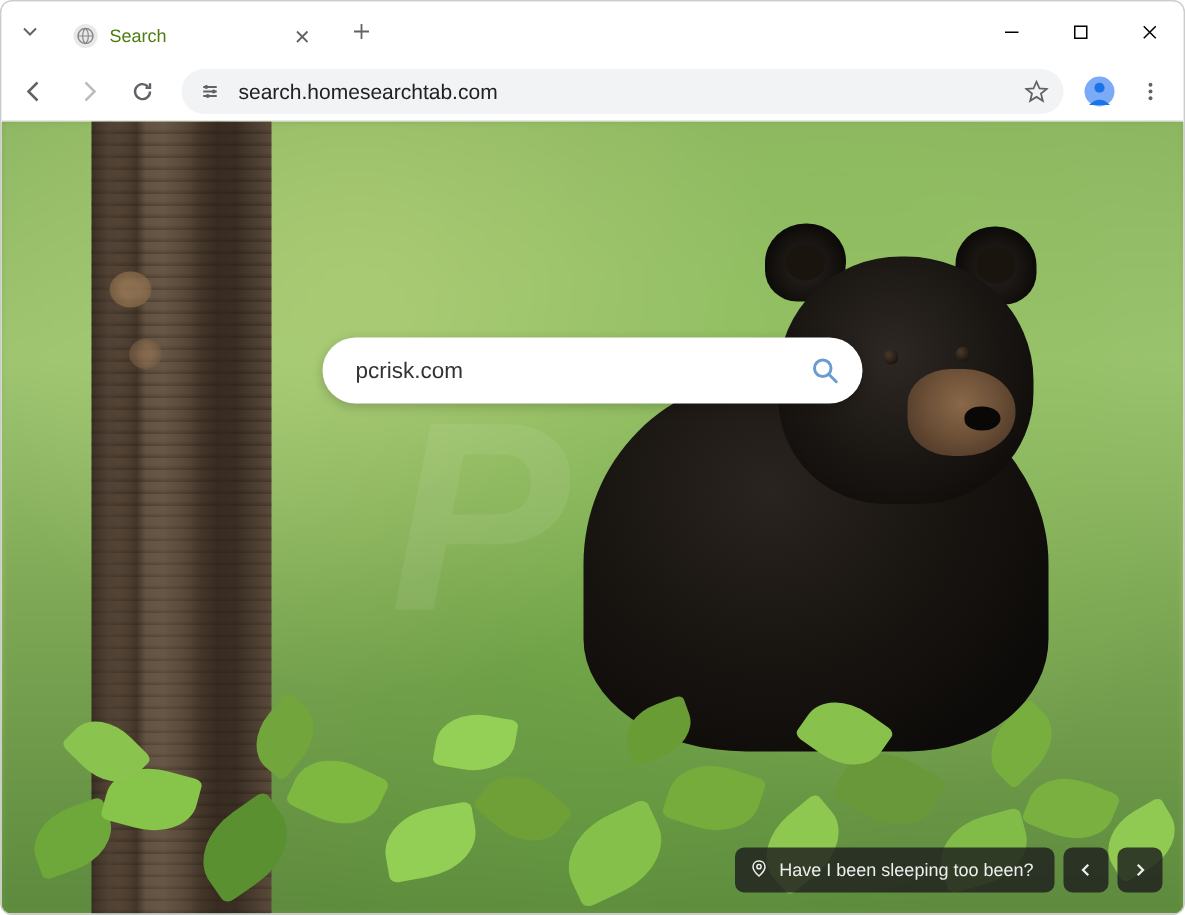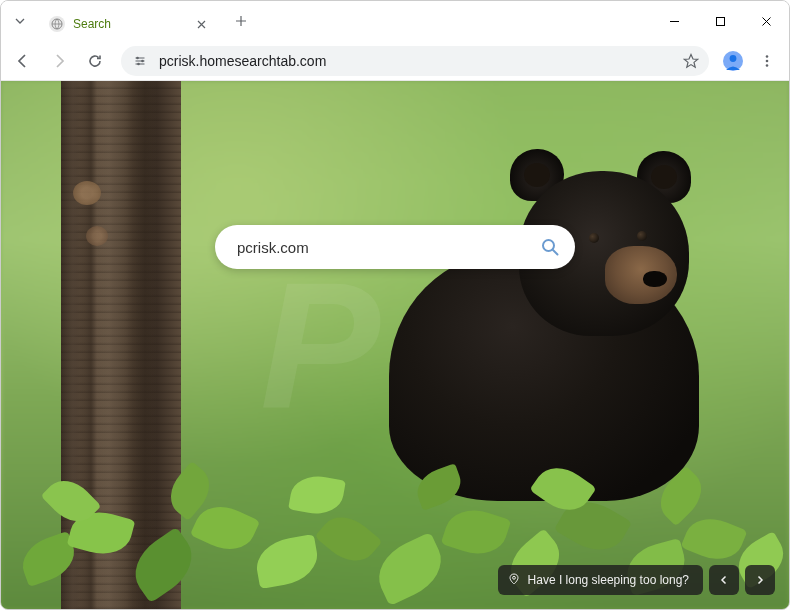--- a/index.html
+++ b/index.html
@@ -350,21 +350,21 @@
   </div>
   <div class="addressbar">
     <span class="addr-icon">
       <svg width="14" height="14" viewBox="0 0 14 14">
           <path d="M2.5 4 H11.5 M2.5 7 H11.5 M2.5 10 H11.5" stroke="#5f6368" stroke-width="1.2"></path>
           <circle cx="4.5" cy="4" r="1.3" fill="#5f6368"></circle>
           <circle cx="9.5" cy="7" r="1.3" fill="#5f6368"></circle>
           <circle cx="5.5" cy="10" r="1.3" fill="#5f6368"></circle>
         </svg>
     </span>
-    <span class="addr-text">pcrisk.homesearchtab.com</span>
+    <span class="addr-text">search.homesearchtab.com</span>
     <span class="star-btn" title="Bookmark this page">
       <svg width="16" height="16" viewBox="0 0 16 16">
           <path d="M8 1.5 L10 6 L14.8 6.3 L11 9.4 L12.2 14.2 L8 11.6 L3.8 14.2 L5 9.4 L1.2 6.3 L6 6 Z" fill="none" stroke="#5f6368" stroke-width="1.2"></path>
         </svg>
     </span>
   </div>
   <div class="profile-btn" title="Profile">
     <svg width="22" height="22" viewBox="0 0 22 22">
         <circle cx="11" cy="11" r="10" fill="#7baaf7"></circle>
         <circle cx="11" cy="8.5" r="3.4" fill="#1a73e8"></circle>
@@ -434,21 +434,21 @@
     </div>
 
     <div class="bottom-widget">
       <div class="widget-pill">
         <span>
           <svg width="12" height="12" viewBox="0 0 12 12">
               <path d="M6 1 C3.5 1 2 2.8 2 4.8 C2 7.5 6 11 6 11 C6 11 10 7.5 10 4.8 C10 2.8 8.5 1 6 1 Z" fill="none" stroke="#eee" stroke-width="1"></path>
               <circle cx="6" cy="4.8" r="1.4" fill="none" stroke="#eee" stroke-width="1"></circle>
             </svg>
         </span>
-        <span>Have I long sleeping too long?</span>
+        <span>Have I been sleeping too been?</span>
       </div>
       <div class="widget-arrow" title="Previous">
         <svg width="10" height="10" viewBox="0 0 10 10">
             <path d="M6.5 1.5 L3 5 L6.5 8.5" stroke="#eee" stroke-width="1.5" fill="none"></path>
           </svg>
       </div>
       <div class="widget-arrow" title="Next">
         <svg width="10" height="10" viewBox="0 0 10 10">
             <path d="M3.5 1.5 L7 5 L3.5 8.5" stroke="#eee" stroke-width="1.5" fill="none"></path>
           </svg>

